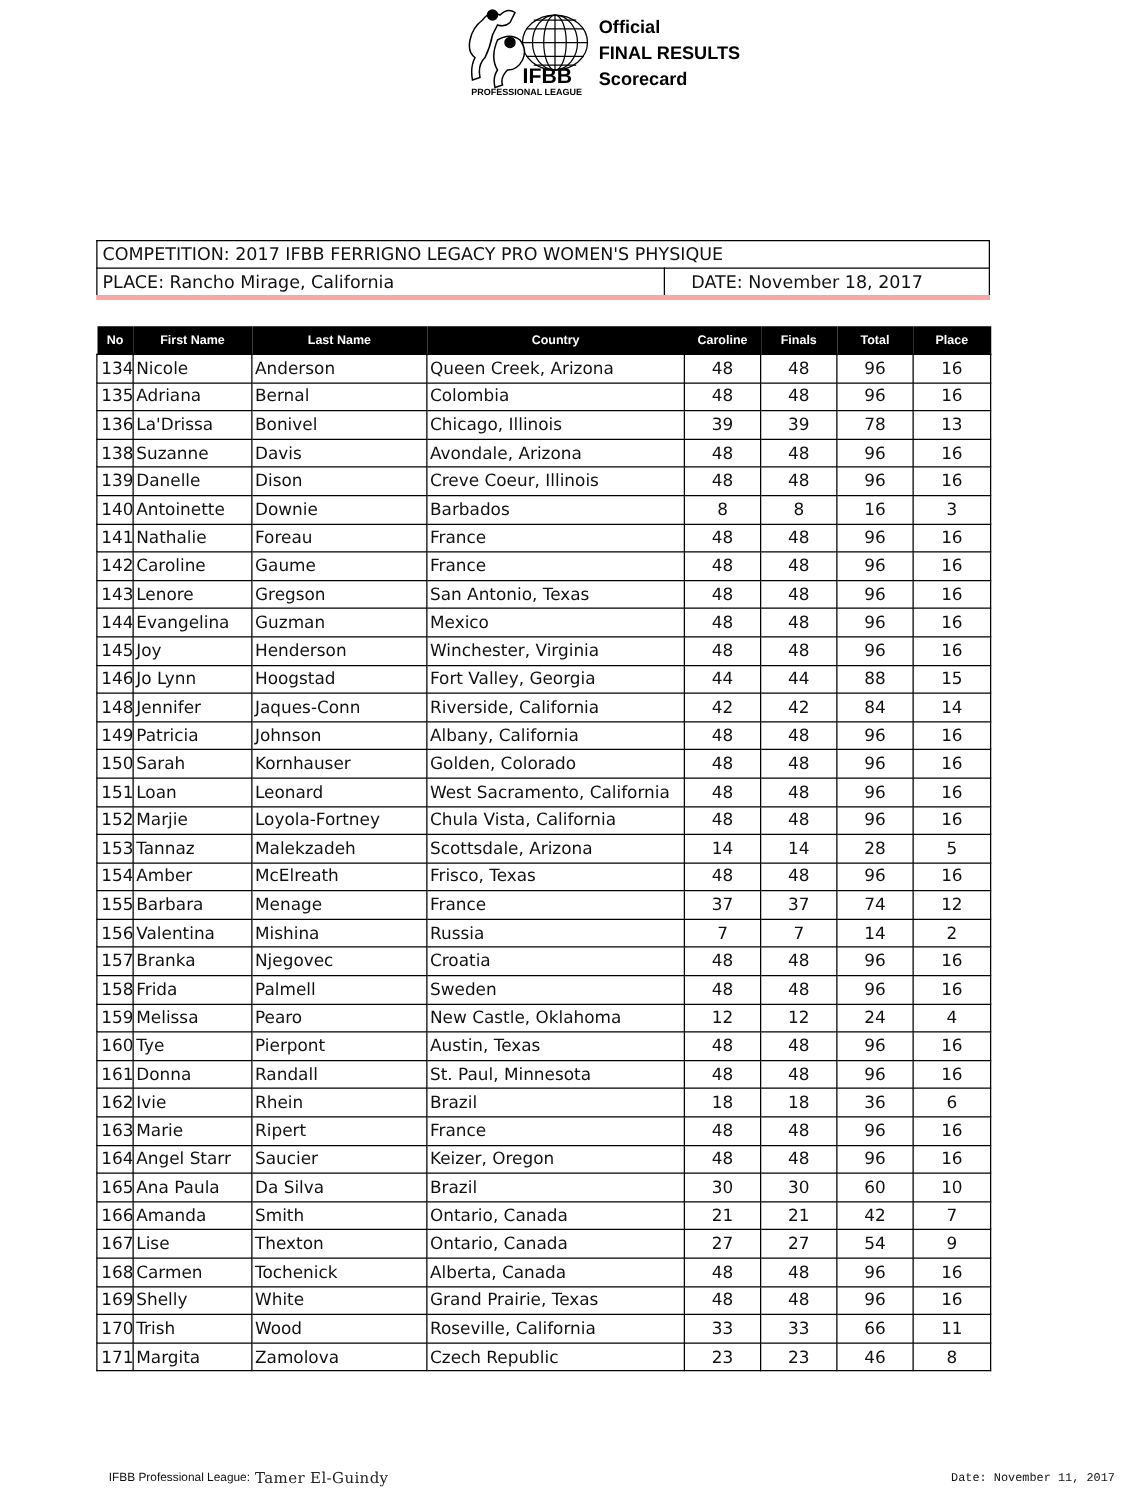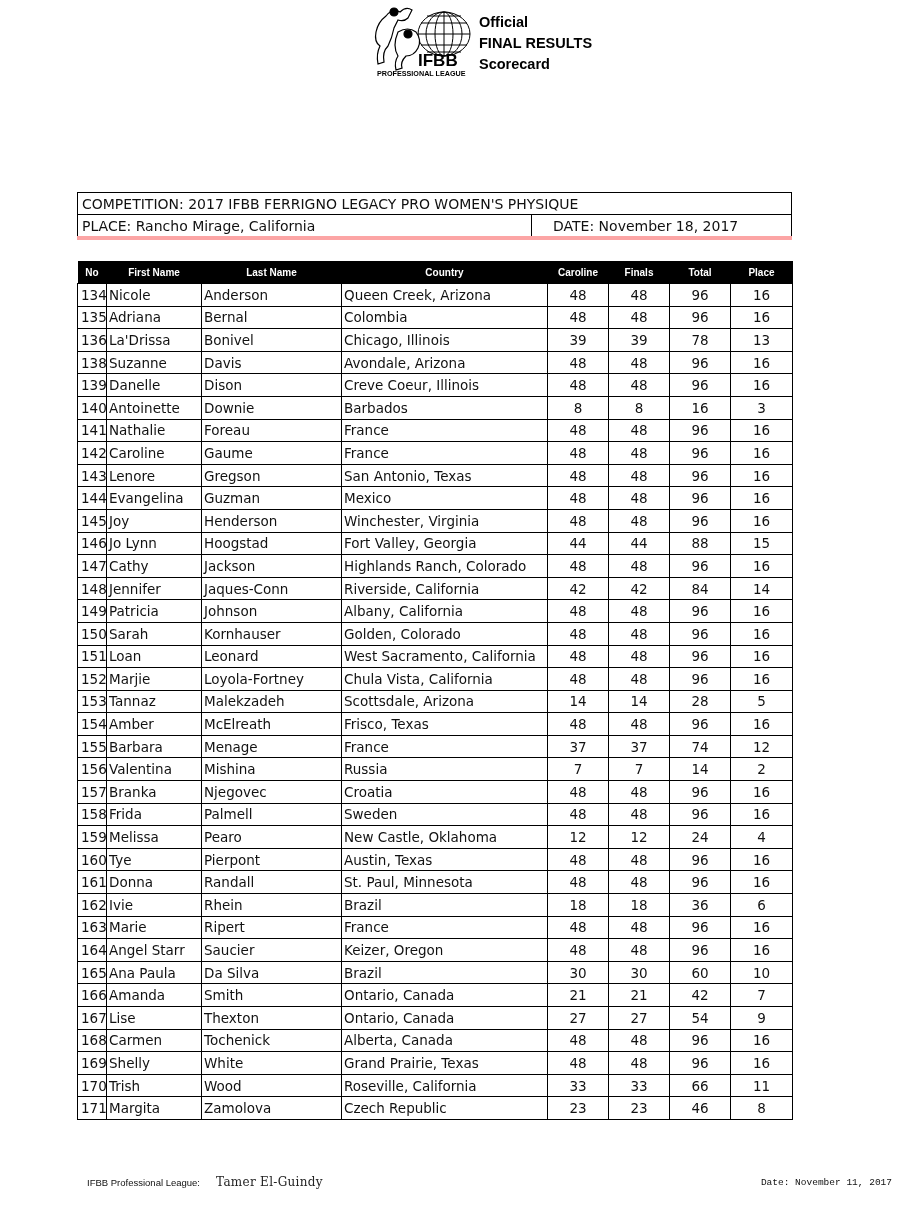--- a/index.html
+++ b/index.html
@@ -21,21 +21,21 @@
   .results td.no { padding-left: 3px; border-right: 1px solid #000; margin-left: 12px; }
   .results col.c-no { width: 29px; }
   .results col.c-first { width: 95px; }
   .results col.c-last { width: 140px; }
   .results col.c-country { width: 206px; }
   .results col.c-judging { width: 61px; }
   .results col.c-finals { width: 61px; }
   .results col.c-total { width: 61px; }
   .results col.c-place { width: 62px; }
 
-  .footer-left { position: absolute; left: 87px; top: 1175px; font-family: "Liberation Sans", sans-serif; font-size: 9.5px; color: #111; display: flex; align-items: center; gap: 16px; }
+  .footer-left { position: absolute; left: 87px; top: 1175px; font-family: "Liberation Sans", sans-serif; font-size: 9.5px; color: #111; display: flex; align-items: center; gap: 4px; }
   .signature { font-family: "DejaVu Serif", serif; font-size: 12px; color: #222; letter-spacing: 0.3px; }
   .footer-right { position: absolute; right: 8px; top: 1177px; font-family: Liberation Mono, monospace; font-size: 9.5px; color: #111; }
 </style>
 </head>
 <body>
 
 <div class="header">
   <svg class="logo" viewBox="0 0 108 74">
 
     <g fill="none" stroke="#000" stroke-width="1">
@@ -216,30 +216,20 @@
         <td class="no">146</td>
         <td>Jo Lynn</td>
         <td>Hoogstad</td>
         <td>Fort Valley, Georgia</td>
         <td class="num">44</td>
         <td class="num">44</td>
         <td class="num">88</td>
         <td class="num">15</td>
       </tr>
       <tr>
-        <td class="no">147</td>
-        <td>Cathy</td>
-        <td>Jackson</td>
-        <td>Highlands Ranch, Colorado</td>
-        <td class="num">48</td>
-        <td class="num">48</td>
-        <td class="num">96</td>
-        <td class="num">16</td>
-      </tr>
-      <tr>
         <td class="no">148</td>
         <td>Jennifer</td>
         <td>Jaques-Conn</td>
         <td>Riverside, California</td>
         <td class="num">42</td>
         <td class="num">42</td>
         <td class="num">84</td>
         <td class="num">14</td>
       </tr>
       <tr>

